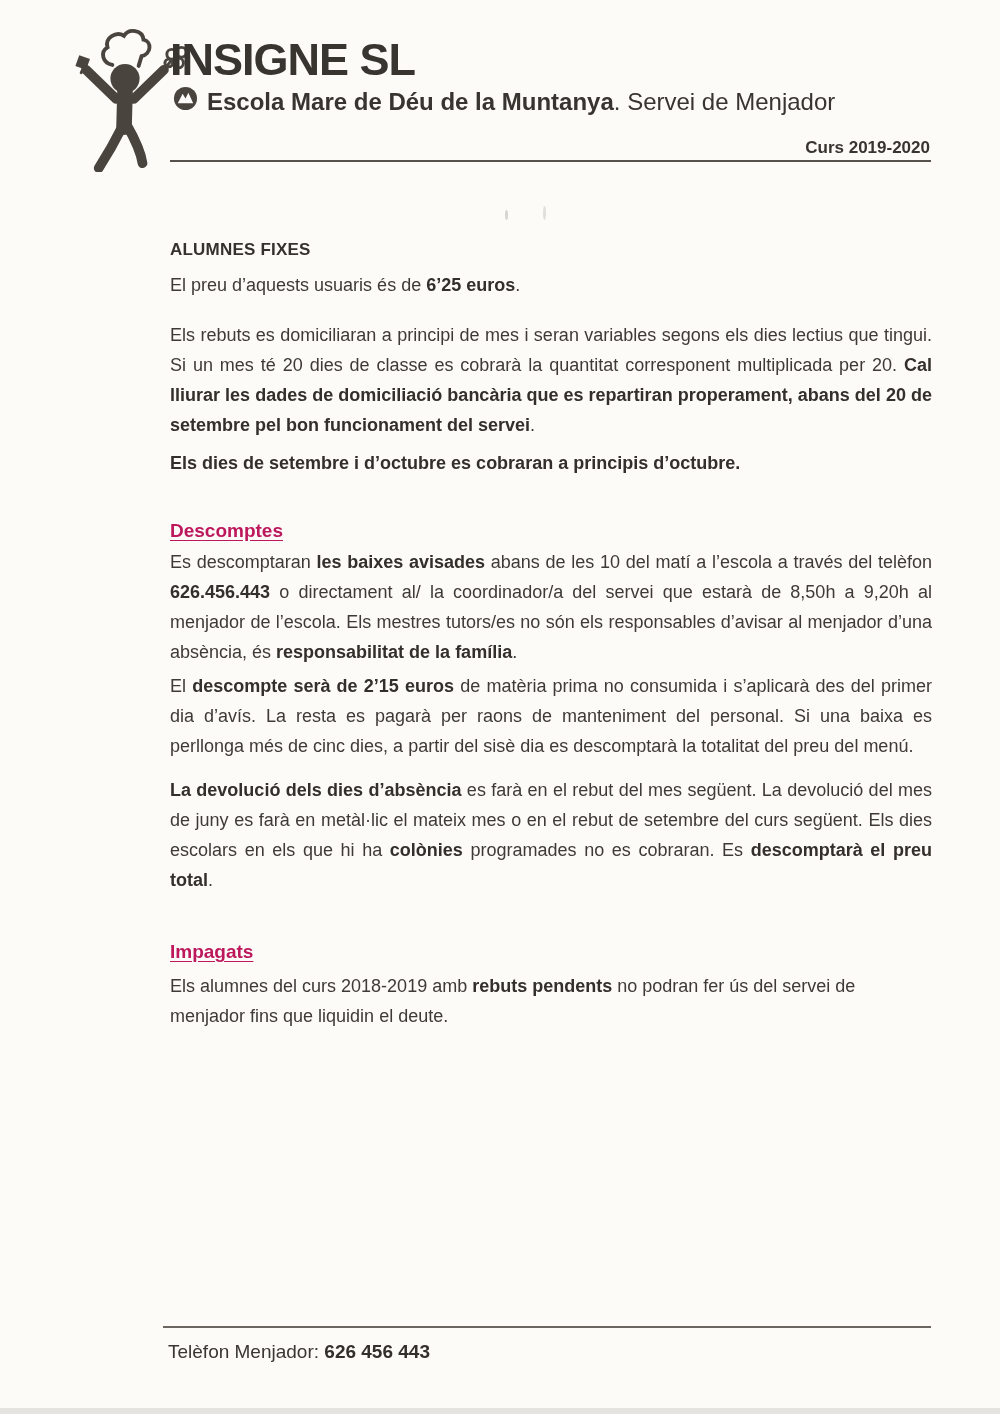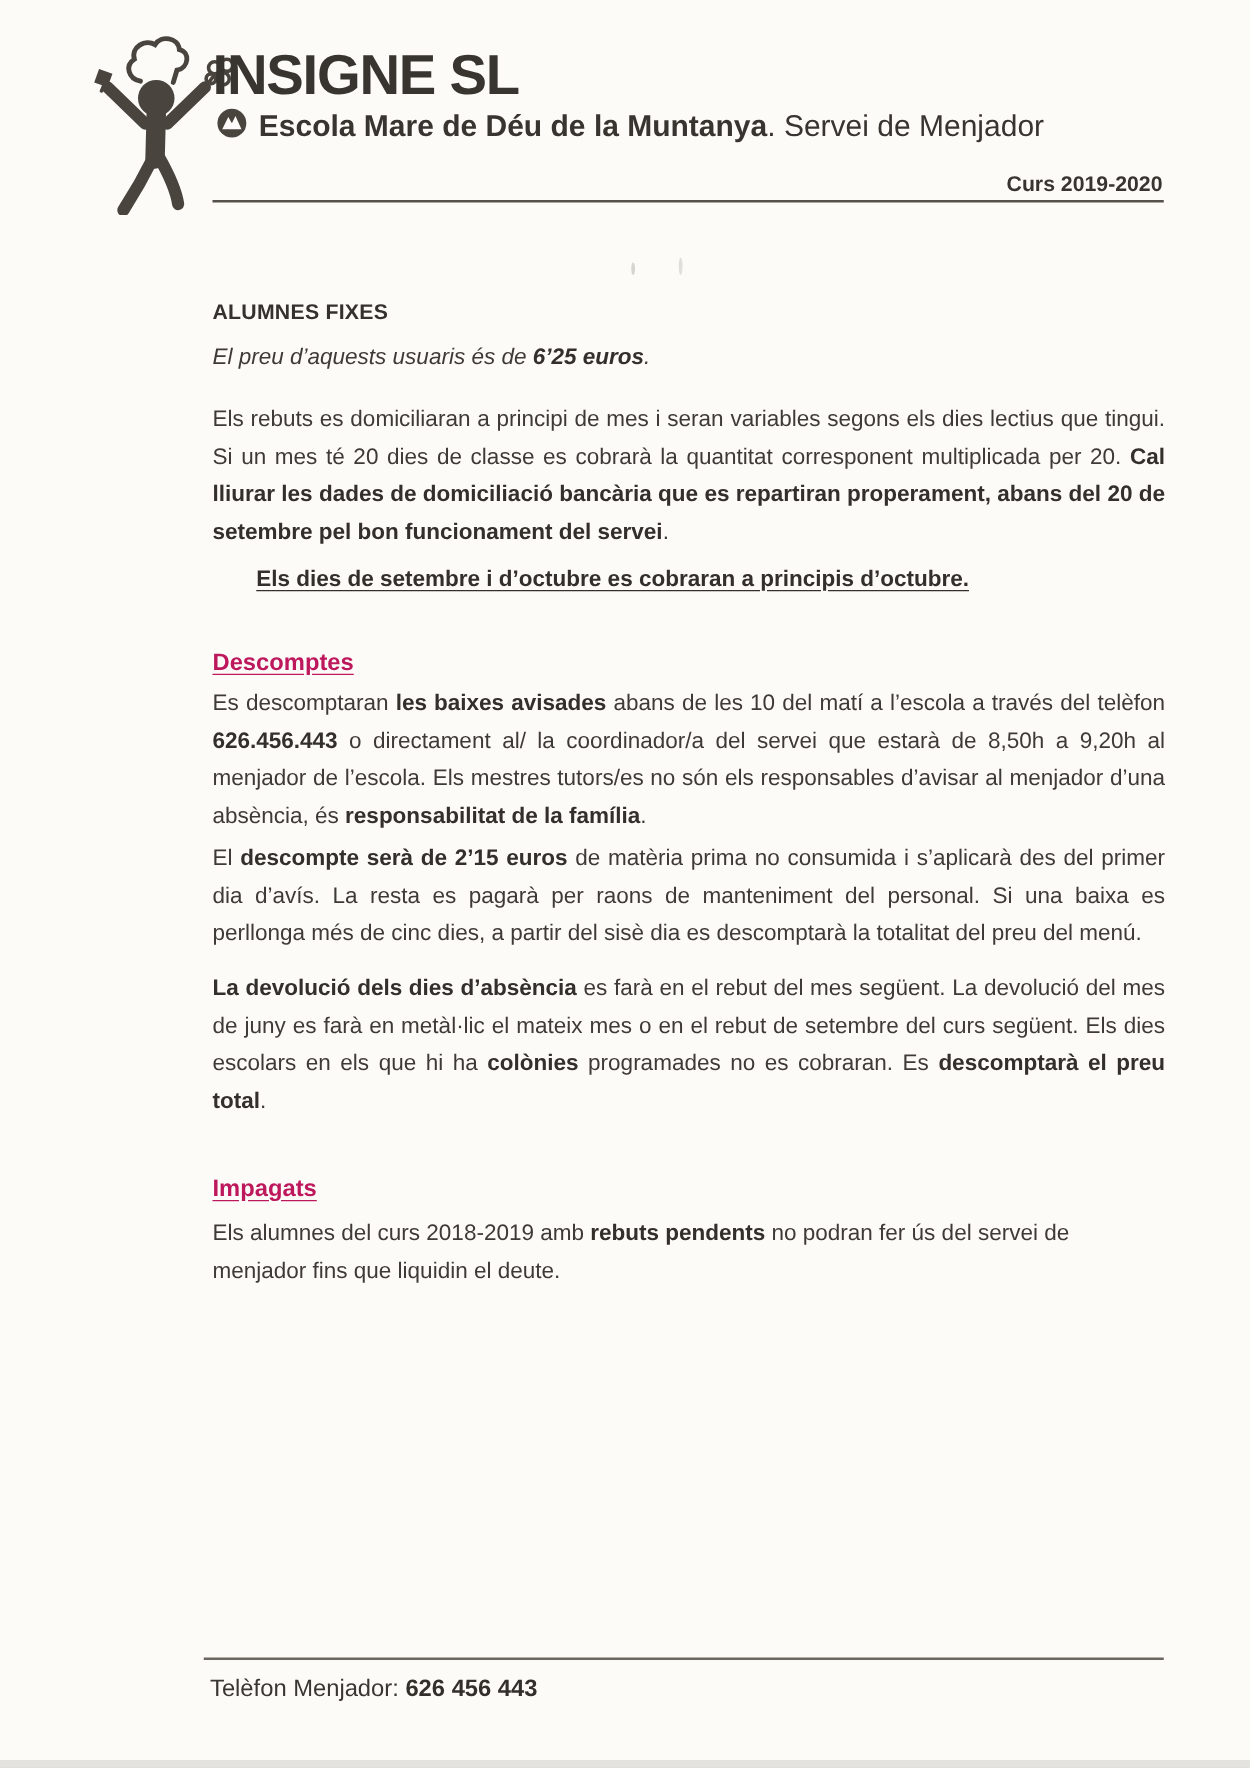--- a/index.html
+++ b/index.html
@@ -41,24 +41,24 @@
   .content{position:absolute;left:170px;top:240px;width:762px;}
   .main-title{font-size:17px;font-weight:700;letter-spacing:.2px;margin:0 0 10px 0;color:#35312d;}
   .sec-title2{
     font-size:19px;font-weight:700;margin:0 0 6px 0;color:#be185d;
     text-decoration:underline;text-underline-offset:3px;
   }
   .para{margin:0 0 14px 0;font-size:18px;line-height:30px;}
   .just{text-align:justify;}
   .mb8{margin-bottom:8px;}   .mb10{margin-bottom:10px;}
   .mb12{margin-bottom:4px;} .mb14{margin-bottom:14px;}
-  .mb20{margin-bottom:20px;font-style:italic;} .mb42{margin-bottom:42px;}
+  .mb20{margin-bottom:20px;} .mb42{margin-bottom:42px;}
   .mb46{margin-bottom:46px;} .mb5{margin-bottom:5px;}
   .para .b,.footer-text .b{font-weight:700;color:#33302b;}
-  .para .u{text-decoration:underline;text-underline-offset:3px;margin-left:35px;}
+  .para .u{text-underline-offset:3px;}
   
   .footer-rule{
     position:absolute;left:163px;top:1326px;width:768px;height:2px;
     background:#6b665f;
   }
   .footer-text{
     position:absolute;left:168px;top:1341px;
     font-size:19px;color:#3a3632;
   }
   

